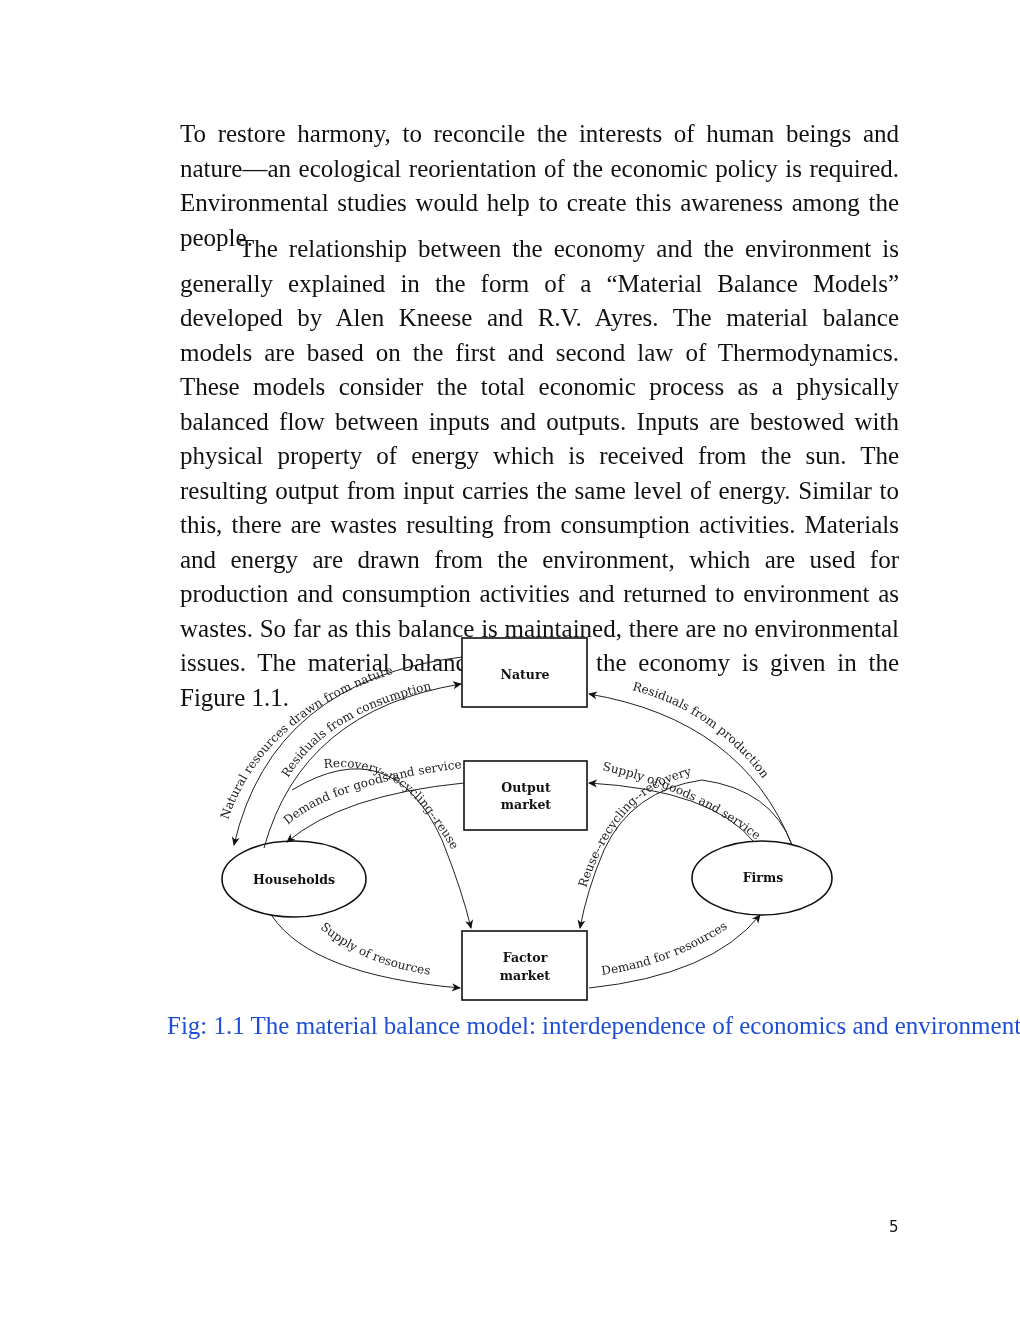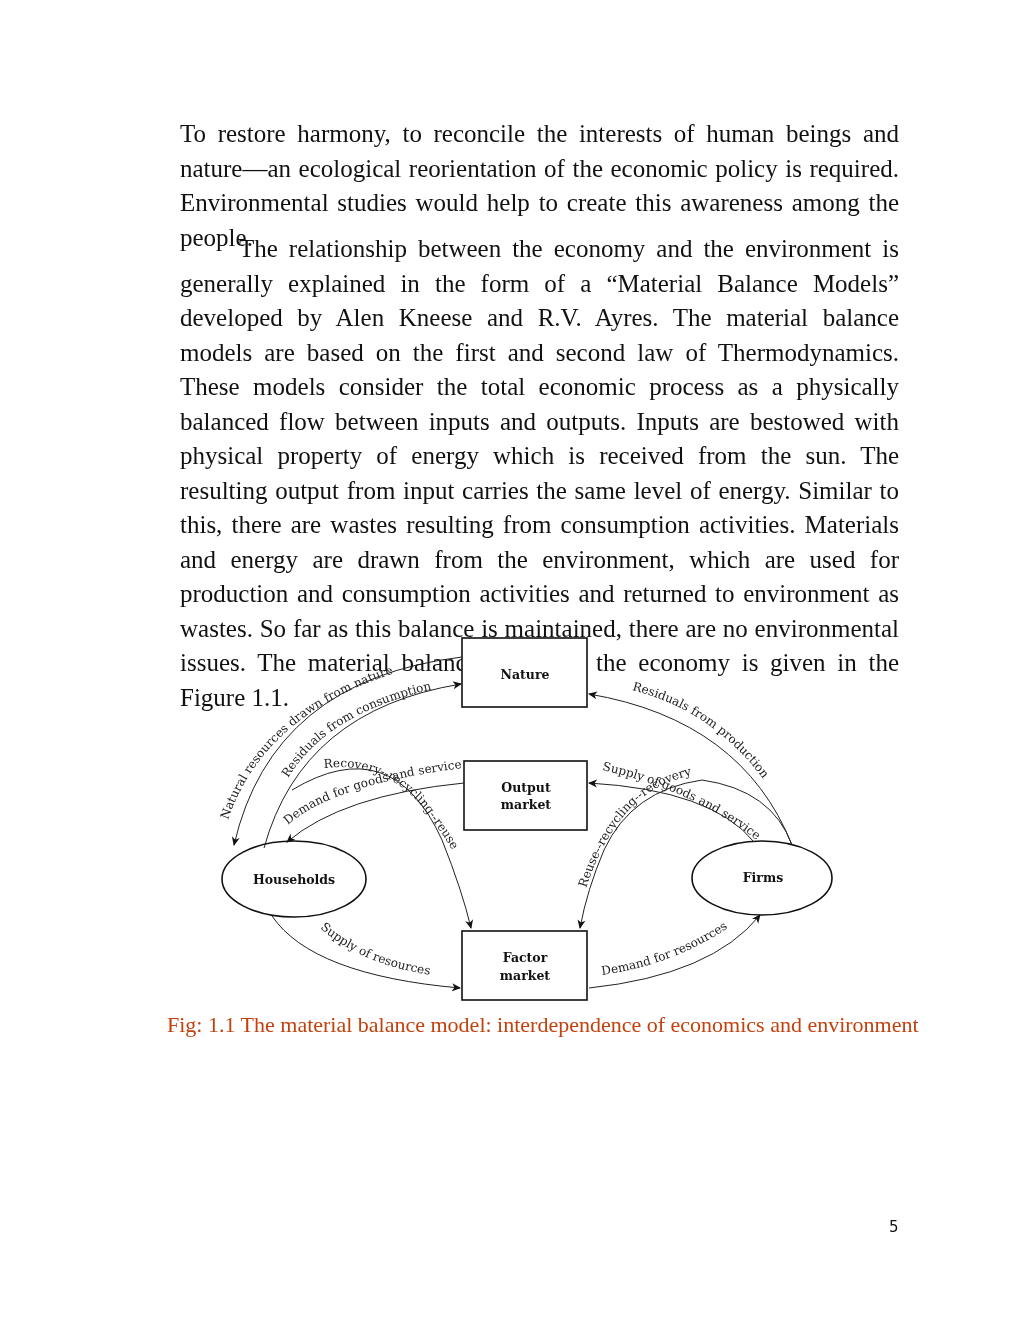--- a/index.html
+++ b/index.html
@@ -15,22 +15,22 @@
     color: #111;
     text-align: justify;
     margin: 0;
   }
   .para.indent { text-indent: 59px; margin-top: 12px; }
   .caption {
     position: absolute;
     left: 167px;
     top: 1012px;
     font-family: "Liberation Serif", serif;
-    font-size: 22px;
-    color: #c2410c;
+    font-size: 25px;
+    color: #1d4ed8;
     white-space: nowrap;
   }
   .page-number {
     position: absolute;
     left: 889px;
     top: 1218px;
     font-family: "DejaVu Sans", sans-serif;
     font-size: 15px;
     color: #111;
   }

